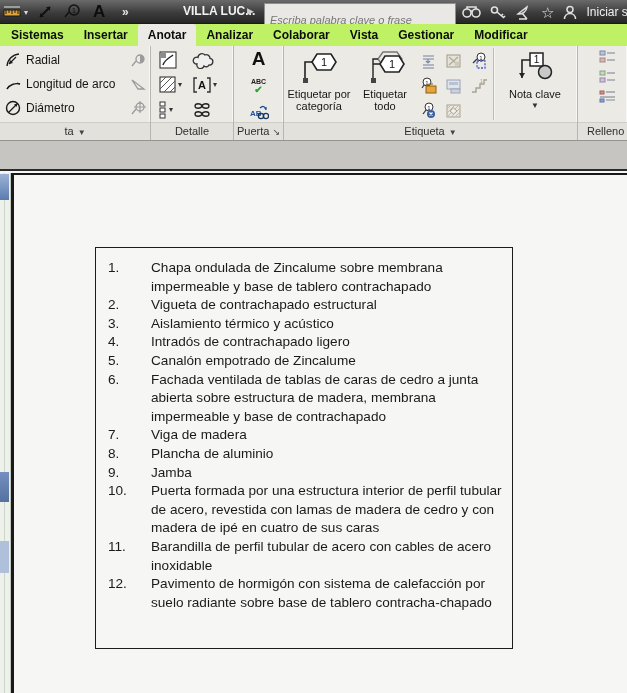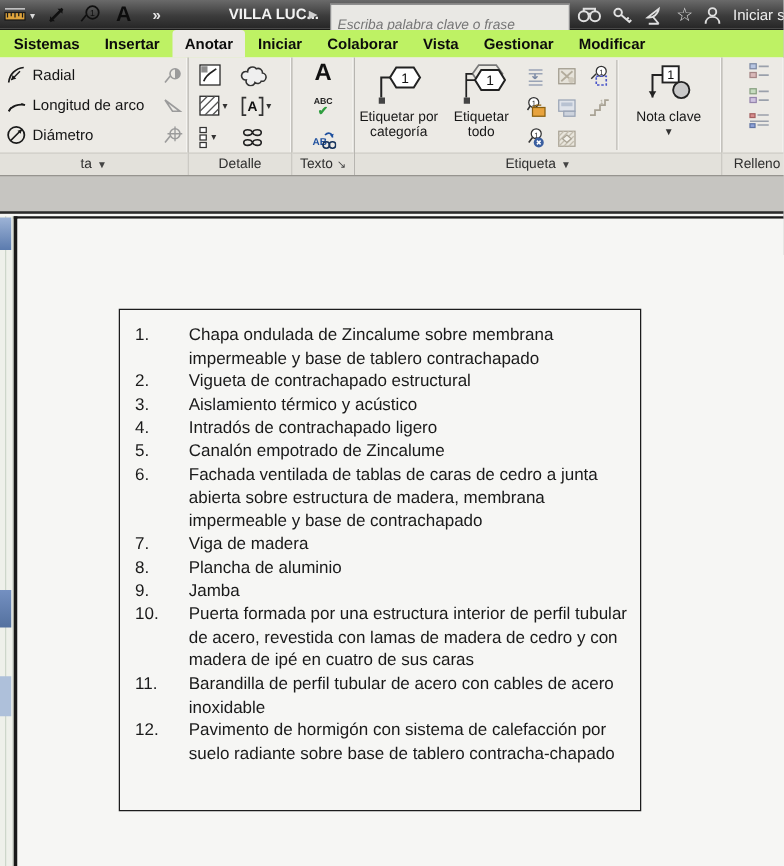--- a/index.html
+++ b/index.html
@@ -159,21 +159,21 @@
           </svg>
       </span>
       <span class="signin">Iniciar ses</span>
     </div>
   </div>
 
   <div class="tabstrip">
     <span class="tab">Sistemas</span>
     <span class="tab">Insertar</span>
     <span class="tab active">Anotar</span>
-    <span class="tab">Iniciar</span>
+    <span class="tab">Analizar</span>
     <span class="tab">Colaborar</span>
     <span class="tab">Vista</span>
     <span class="tab">Gestionar</span>
     <span class="tab">Modificar</span>
   </div>
 
   <div class="ribbon">
 
     <div class="panel cota">
       <div class="pbody">
@@ -287,21 +287,21 @@
             <svg width="20" height="16" viewBox="0 0 20 16">
                 <text x="1" y="12" font-size="8" font-weight="bold" fill="#1d4f9e">AB</text>
                 <path d="M11 4c3-3 6-1 6 2" fill="none" stroke="#1d4f9e" stroke-width="1.3"></path>
                 <path d="M17 6l1-3-3 1z" fill="#1d4f9e"></path>
                 <circle cx="12" cy="12" r="2.6" fill="none" stroke="#16335c" stroke-width="1.3"></circle>
                 <circle cx="17" cy="12" r="2.6" fill="none" stroke="#16335c" stroke-width="1.3"></circle>
               </svg>
           </span>
         </div>
       </div>
-      <div class="plabel"><span>Texto</span><span class="dlg">↘</span></div>
+      <div class="plabel"><span>Puerta</span><span class="dlg">↘</span></div>
     </div>
 
     <div class="panel etiqueta">
       <div class="pbody">
         <div class="bigbtn btn-cat">
           <svg width="40" height="36" viewBox="0 0 40 36">
             <polygon points="18,4 32,4 37,12 32,20 18,20 13,12" fill="#fff" stroke="#222" stroke-width="1.6"></polygon>
             <text x="25" y="16" font-size="11" text-anchor="middle" fill="#111">1</text>
             <path d="M13 12H6v16" fill="none" stroke="#222" stroke-width="1.6"></path>
             <rect x="4" y="28" width="5" height="5" fill="#444"></rect>

